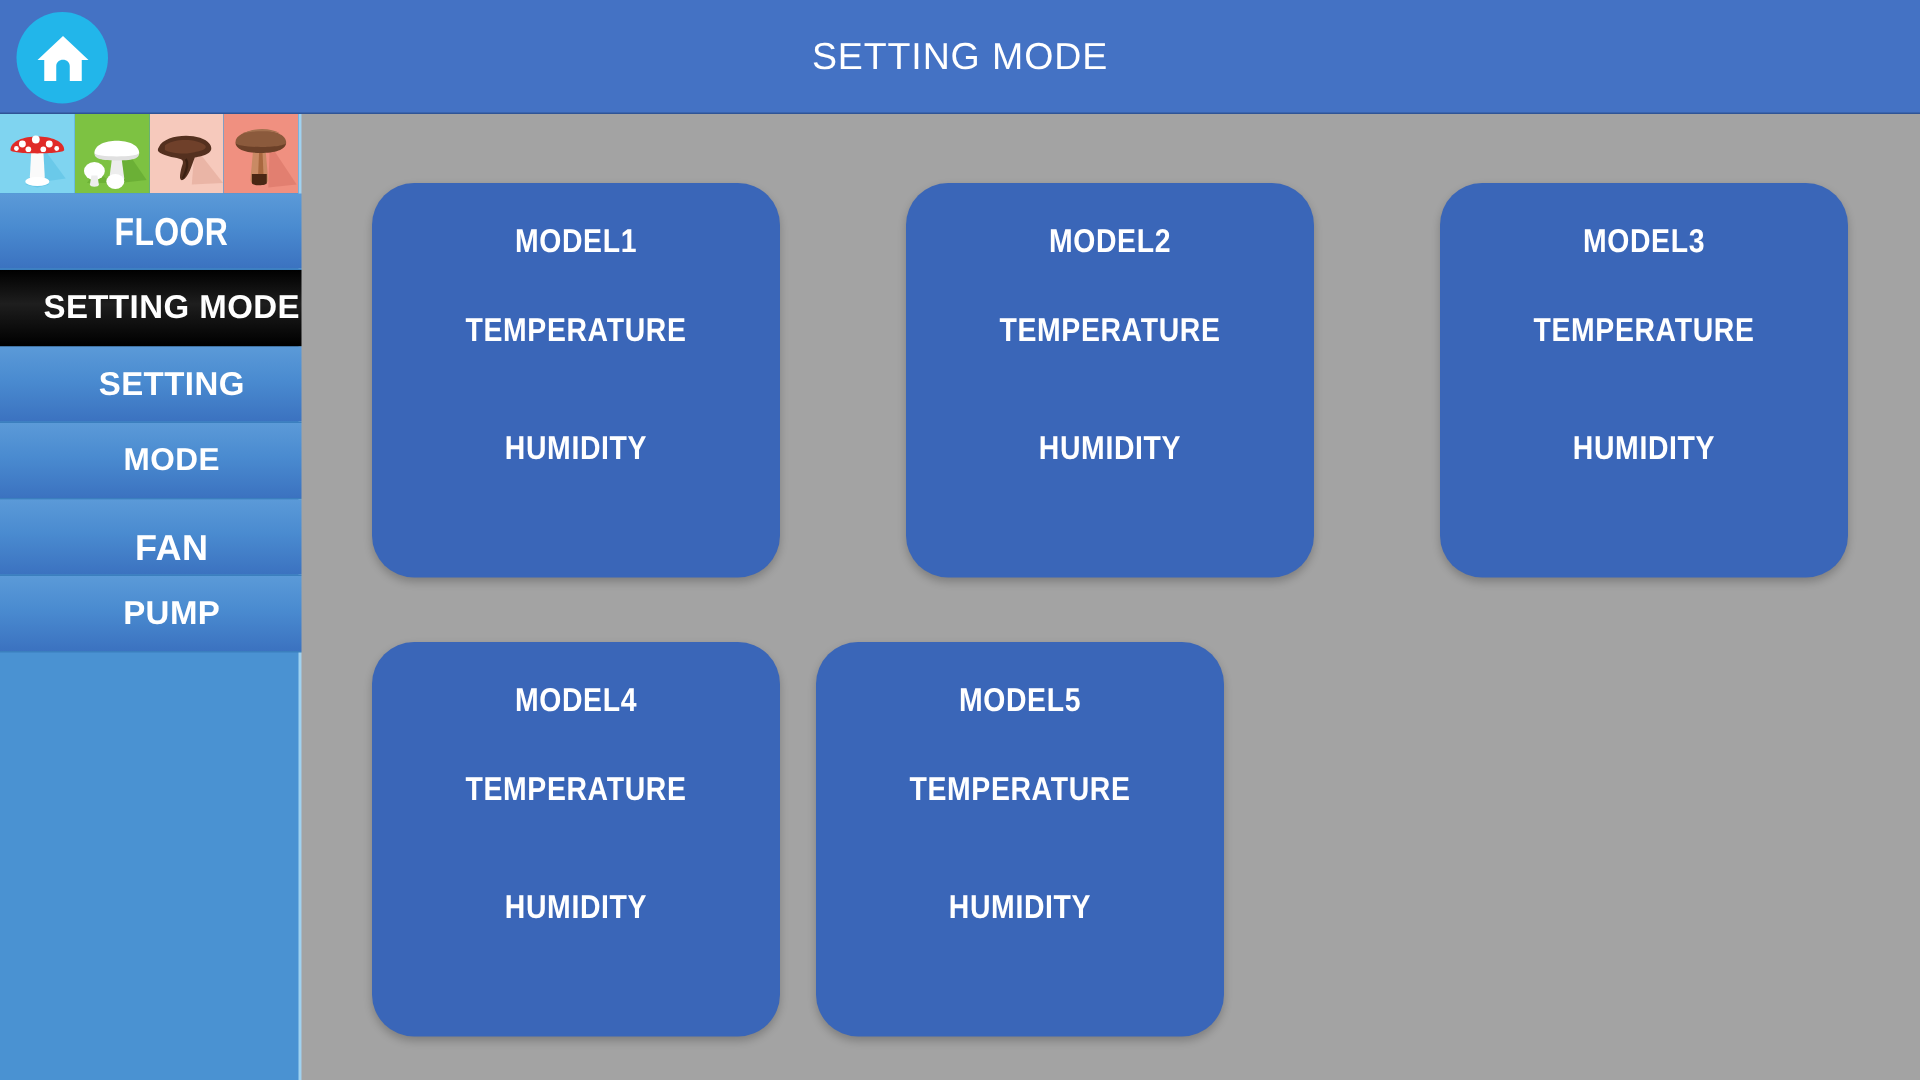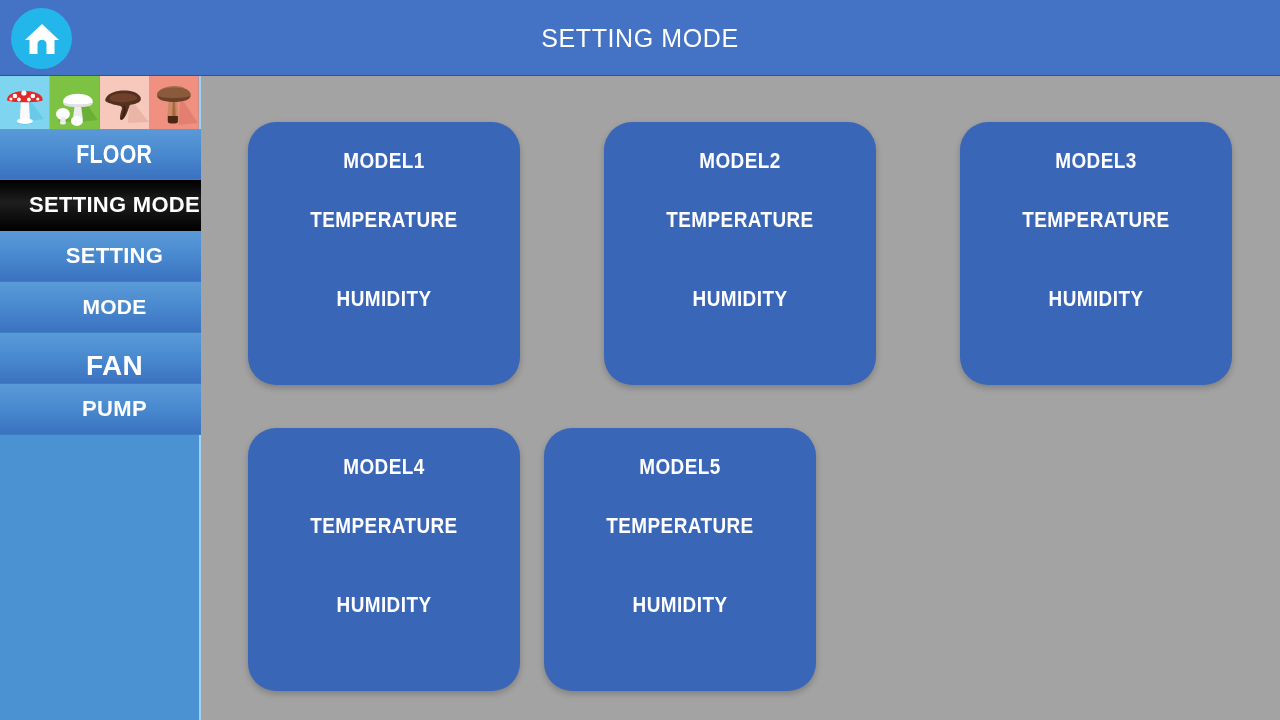--- a/index.html
+++ b/index.html
@@ -106,21 +106,21 @@
     border-bottom: 1px solid #000000;
   }
   .nav-label {
     font-family: "Liberation Sans", sans-serif;
     font-weight: bold;
     letter-spacing: 0.3px;
   }
   .nav-item[data-size="xl"] .nav-label { font-size: 26px; font-stretch: condensed; transform: scaleX(0.82); }
   .nav-item[data-size="lg"] .nav-label { font-size: 22px; }
   .nav-item[data-size="md"] .nav-label { font-size: 21px; }
-  .nav-item[data-size="sm"] .nav-label { font-size: 28px; margin-top: 16px; }
+  .nav-item[data-size="sm"] .nav-label { font-size: 24px; margin-top: 16px; }
   .nav-item[data-size="xs"] .nav-label { font-size: 22px; }
 
   
   #main-area {
     position: absolute;
     left: 201px; top: 76px;
     width: 1079px;
     height: 644px;
     background: #a3a3a3;
   }

